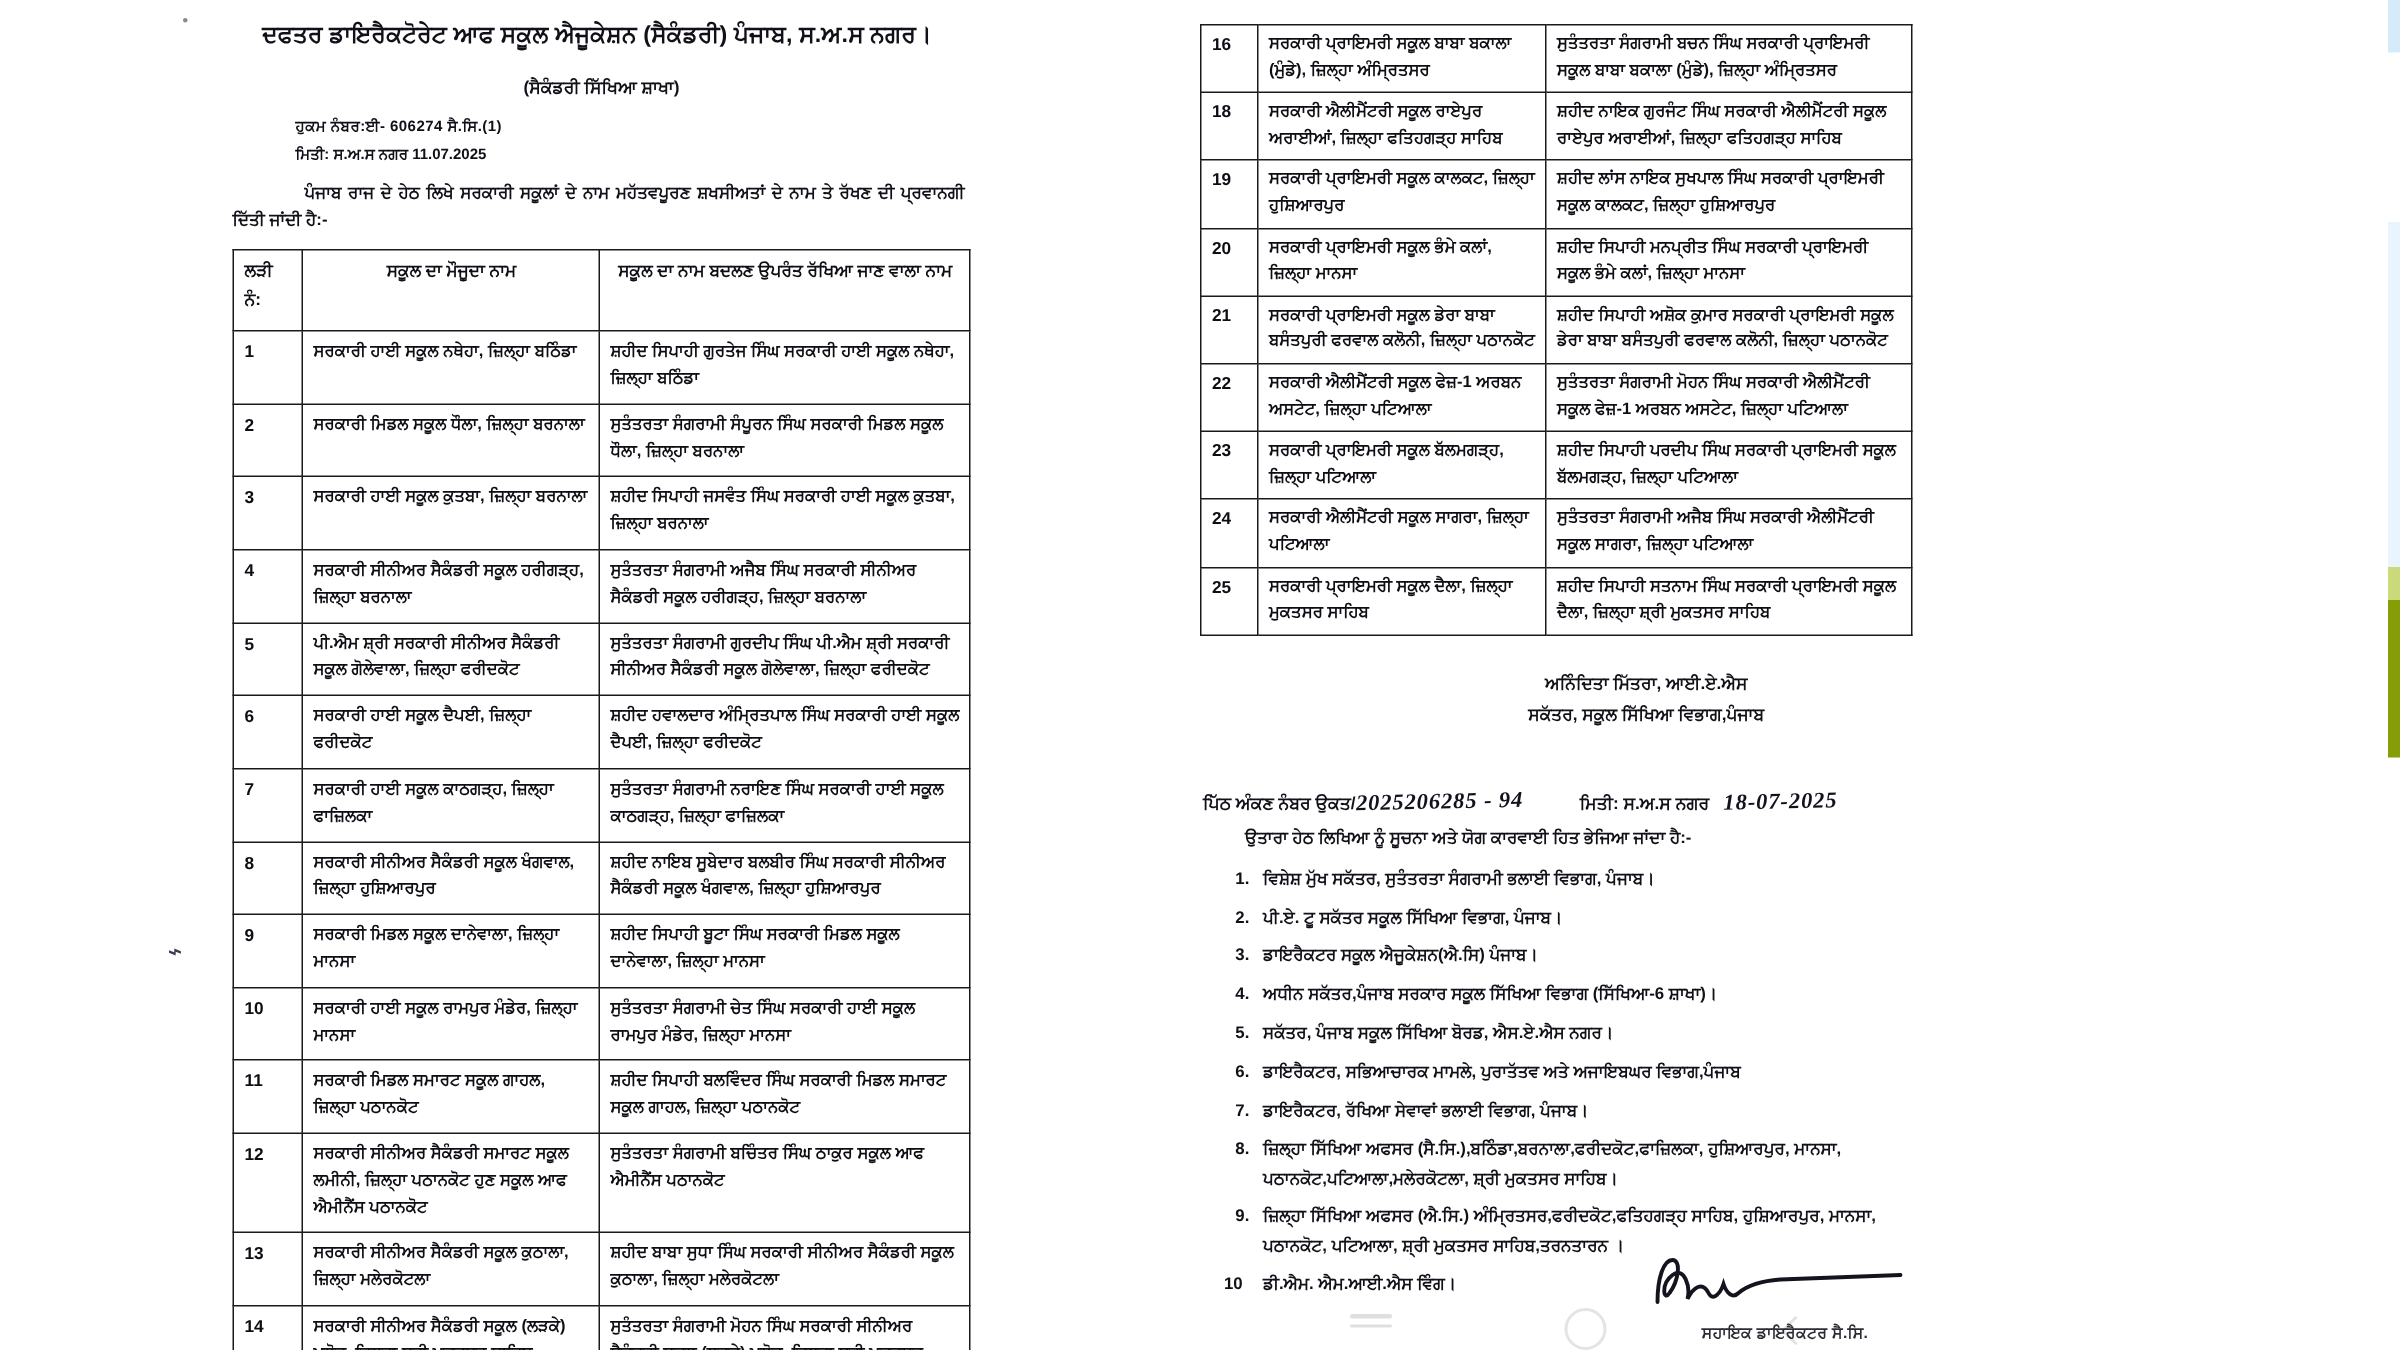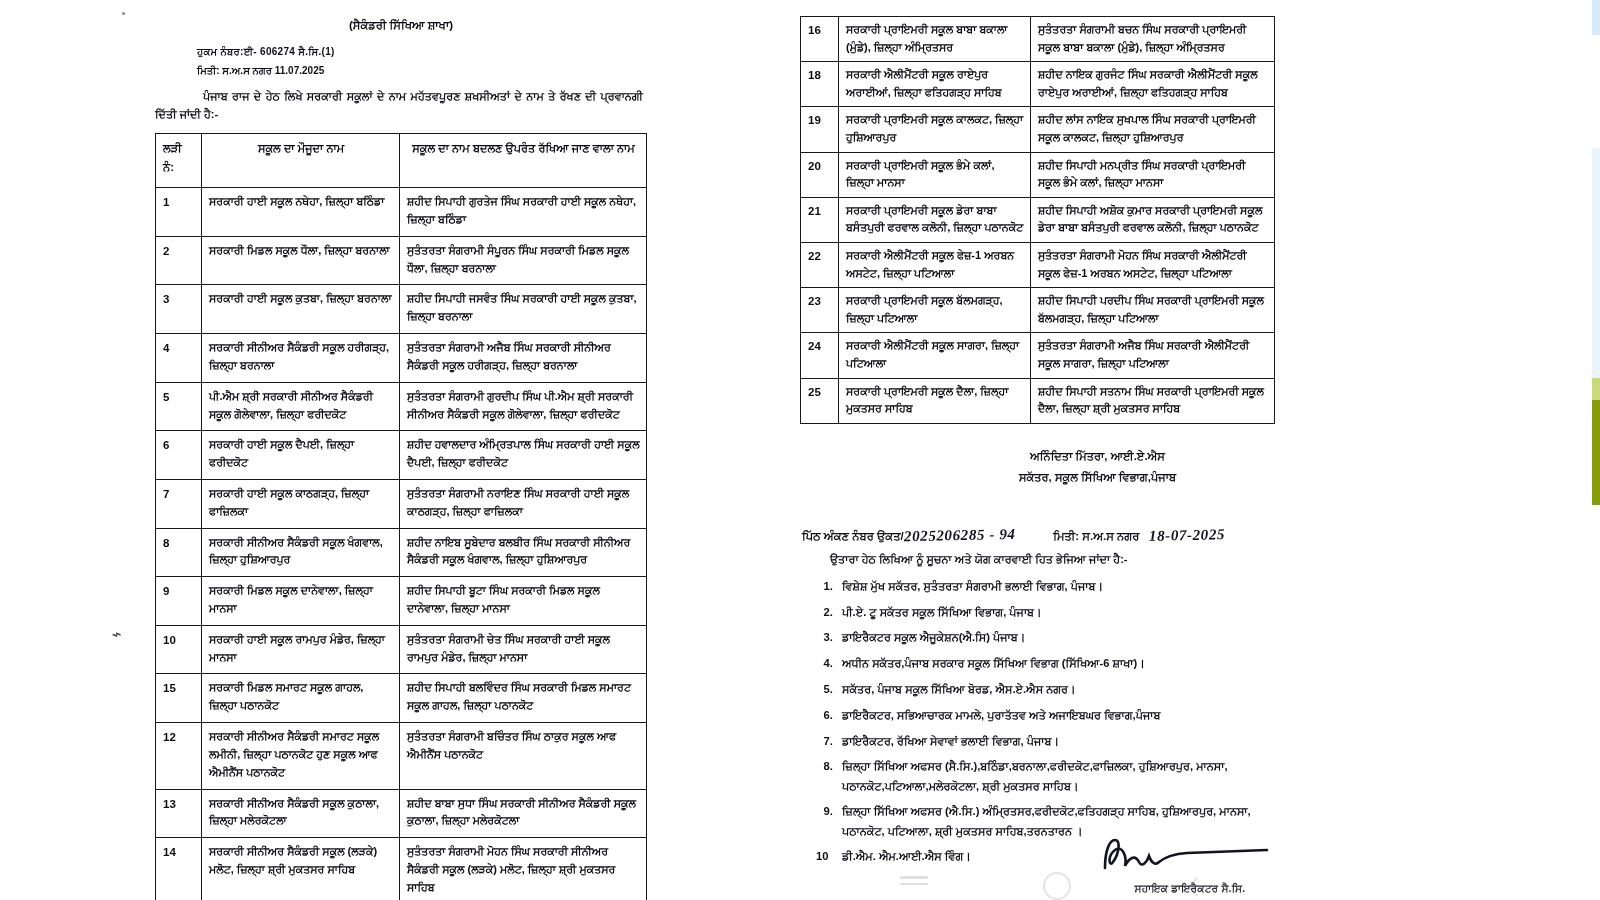--- a/index.html
+++ b/index.html
@@ -65,21 +65,21 @@
     font-size: 15.5px;
     font-weight: bold;
     letter-spacing: .1px;
     line-height: 1.35;
     white-space: nowrap;
     margin-left: -6px;
   }
   .head-line2 {
     font-size: 11.5px;
     font-weight: bold;
-    margin-top: 5px;
+    margin-top: 18px;
   }
 
   .meta-block {
     margin-top: 10px;
     padding-left: 42px;
     font-size: 10px;
     font-weight: bold;
     color: #101018;
     line-height: 1.9;
   }
@@ -261,20 +261,21 @@
   <div class="edge-strip blue-mid"></div>
   <div class="edge-strip olive-lite"></div>
   <div class="edge-strip olive-dark"></div>
 
   <div class="dot-speck"></div>
   <div class="margin-mark">⌁</div>
 
   <div class="col-left">
 
     <div class="doc-head">
+      <div class="head-line1">ਦਫਤਰ ਡਾਇਰੈਕਟੋਰੇਟ ਆਫ ਸਕੂਲ ਐਜੂਕੇਸ਼ਨ (ਸੈਕੰਡਰੀ) ਪੰਜਾਬ, ਸ.ਅ.ਸ ਨਗਰ।</div>
       <div class="head-line2">(ਸੈਕੰਡਰੀ ਸਿੱਖਿਆ ਸ਼ਾਖਾ)</div>
     </div>
 
     <div class="meta-block">
       <div class="num">ਹੁਕਮ ਨੰਬਰ:ਈ- 606274 ਸੈ.ਸਿ.(1)</div>
       <div>ਮਿਤੀ: ਸ.ਅ.ਸ ਨਗਰ    11.07.2025</div>
     </div>
 
     <div class="intro-para">ਪੰਜਾਬ ਰਾਜ ਦੇ ਹੇਠ ਲਿਖੇ ਸਰਕਾਰੀ ਸਕੂਲਾਂ ਦੇ ਨਾਮ ਮਹੱਤਵਪੂਰਣ ਸ਼ਖਸੀਅਤਾਂ ਦੇ ਨਾਮ ਤੇ ਰੱਖਣ ਦੀ ਪ੍ਰਵਾਨਗੀ ਦਿੱਤੀ ਜਾਂਦੀ ਹੈ:-</div>
 
@@ -336,21 +337,21 @@
             <td class="idx">9</td>
             <td>ਸਰਕਾਰੀ ਮਿਡਲ ਸਕੂਲ ਦਾਨੇਵਾਲਾ, ਜ਼ਿਲ੍ਹਾ ਮਾਨਸਾ</td>
             <td>ਸ਼ਹੀਦ ਸਿਪਾਹੀ ਬੂਟਾ ਸਿੰਘ ਸਰਕਾਰੀ ਮਿਡਲ ਸਕੂਲ ਦਾਨੇਵਾਲਾ, ਜ਼ਿਲ੍ਹਾ ਮਾਨਸਾ</td>
           </tr>
           <tr>
             <td class="idx">10</td>
             <td>ਸਰਕਾਰੀ ਹਾਈ ਸਕੂਲ ਰਾਮਪੁਰ ਮੰਡੇਰ, ਜ਼ਿਲ੍ਹਾ ਮਾਨਸਾ</td>
             <td>ਸੁਤੰਤਰਤਾ ਸੰਗਰਾਮੀ ਚੇਤ ਸਿੰਘ ਸਰਕਾਰੀ ਹਾਈ ਸਕੂਲ ਰਾਮਪੁਰ ਮੰਡੇਰ, ਜ਼ਿਲ੍ਹਾ ਮਾਨਸਾ</td>
           </tr>
           <tr>
-            <td class="idx">15</td>
+            <td class="idx">11</td>
             <td>ਸਰਕਾਰੀ ਮਿਡਲ ਸਮਾਰਟ ਸਕੂਲ ਗਾਹਲ, ਜ਼ਿਲ੍ਹਾ ਪਠਾਨਕੋਟ</td>
             <td>ਸ਼ਹੀਦ ਸਿਪਾਹੀ ਬਲਵਿੰਦਰ ਸਿੰਘ ਸਰਕਾਰੀ ਮਿਡਲ ਸਮਾਰਟ ਸਕੂਲ ਗਾਹਲ, ਜ਼ਿਲ੍ਹਾ ਪਠਾਨਕੋਟ</td>
           </tr>
           <tr>
             <td class="idx">12</td>
             <td>ਸਰਕਾਰੀ ਸੀਨੀਅਰ ਸੈਕੰਡਰੀ ਸਮਾਰਟ ਸਕੂਲ ਲਮੀਨੀ, ਜ਼ਿਲ੍ਹਾ ਪਠਾਨਕੋਟ ਹੁਣ ਸਕੂਲ ਆਫ ਐਮੀਨੈਂਸ ਪਠਾਨਕੋਟ</td>
             <td>ਸੁਤੰਤਰਤਾ ਸੰਗਰਾਮੀ ਬਚਿੰਤਰ ਸਿੰਘ ਠਾਕੁਰ ਸਕੂਲ ਆਫ ਐਮੀਨੈਂਸ ਪਠਾਨਕੋਟ</td>
           </tr>
           <tr>
             <td class="idx">13</td>

